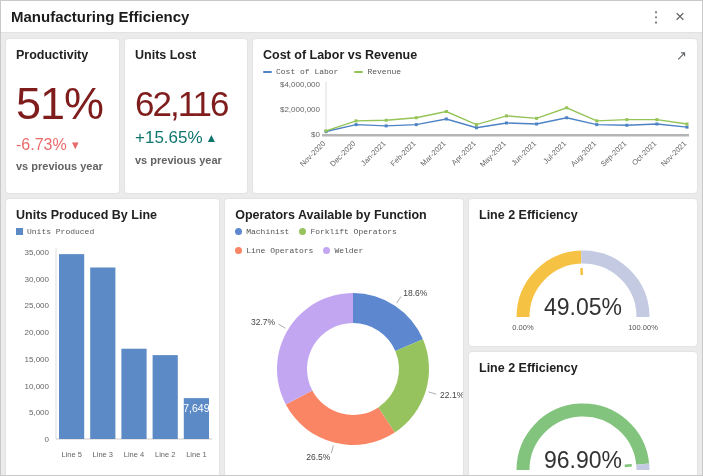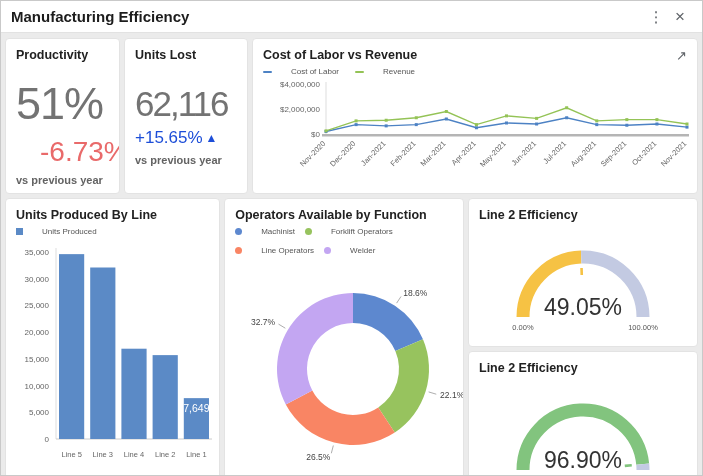--- a/index.html
+++ b/index.html
@@ -10,37 +10,37 @@
   .tb-icon { color:#5f6368; font-size:15px; width:24px; text-align:center; cursor:pointer; user-select:none; }
   .content { position:absolute; top:33px; left:0; right:0; bottom:0; padding:4px; display:flex; flex-direction:column; gap:4px; }
   .row { display:flex; gap:4px; }
   .row1 { height:156px; }
   .row2 { flex:1; }
   .card { background:#fff; border:1px solid #e3e3e3; border-radius:4px; padding:9px 10px; position:relative; overflow:hidden; }
   .card-title { font-size:12.5px; font-weight:bold; color:#212121; }
   
   .kpi1 { width:115px; }
   .kpi2 { width:124px; }
-  .kpi-value { color:#737373; letter-spacing:-1px; }
+  .kpi-value { color:#7f1d1d; letter-spacing:-1px; }
   .kpi1 .kpi-value { font-size:45px; margin-top:16px; }
   .kpi2 .kpi-value { font-size:35px; margin-top:22px; letter-spacing:-2px; }
   .kpi-delta { display:flex; align-items:center; gap:3px; }
-  .kpi1 .kpi-delta { font-size:28px; margin-top:6px;margin-left:24px; }
+  .kpi1 .kpi-delta { font-size:16px; margin-top:6px; }
   .kpi2 .kpi-delta { font-size:17px; margin-top:4px; }
   .delta-down { color:#e96a6a; }
-  .delta-up { color:#1d4ed8; }
+  .delta-up { color:#0f766e; }
   .tri { font-size:0.7em; }
   .kpi-caption { font-size:11px; color:#636363; margin-top:6px;font-weight:bold; }
   
   .labor-card { flex:1; }
   .card-head { display:flex; align-items:center; }
   .card-head .card-title { flex:1; }
   .expand-icon { color:#5f6368; font-size:13px; cursor:pointer; line-height:1; }
   .legend-row { display:flex; gap:16px; margin-top:5px; align-items:center; }
-  .legend-item { display:flex; align-items:center; gap:19px; font-size:8px; color:#555; cursor:pointer; }
+  .legend-item { display:flex; align-items:center; gap:4px; font-size:8px; color:#555; cursor:pointer;font-family:Liberation Mono, monospace; }
   .legend-dash { width:9px; height:2px; border-radius:1px; }
   .legend-sq { width:7px; height:7px; }
   .legend-dot { width:7px; height:7px; border-radius:50%; }
   .bar-card { width:218px; display:flex; flex-direction:column; }
   .donut-card { width:243px; display:flex; flex-direction:column; }
   .donut-card .legend-row { gap:10px; flex-wrap:wrap; }
   .gauge-col { flex:1; display:flex; flex-direction:column; gap:4px; }
   .gauge-card { flex:1; }
   svg text { font-family:"Liberation Sans", sans-serif; }
   .tick { font-size:8px; fill:#666; }

